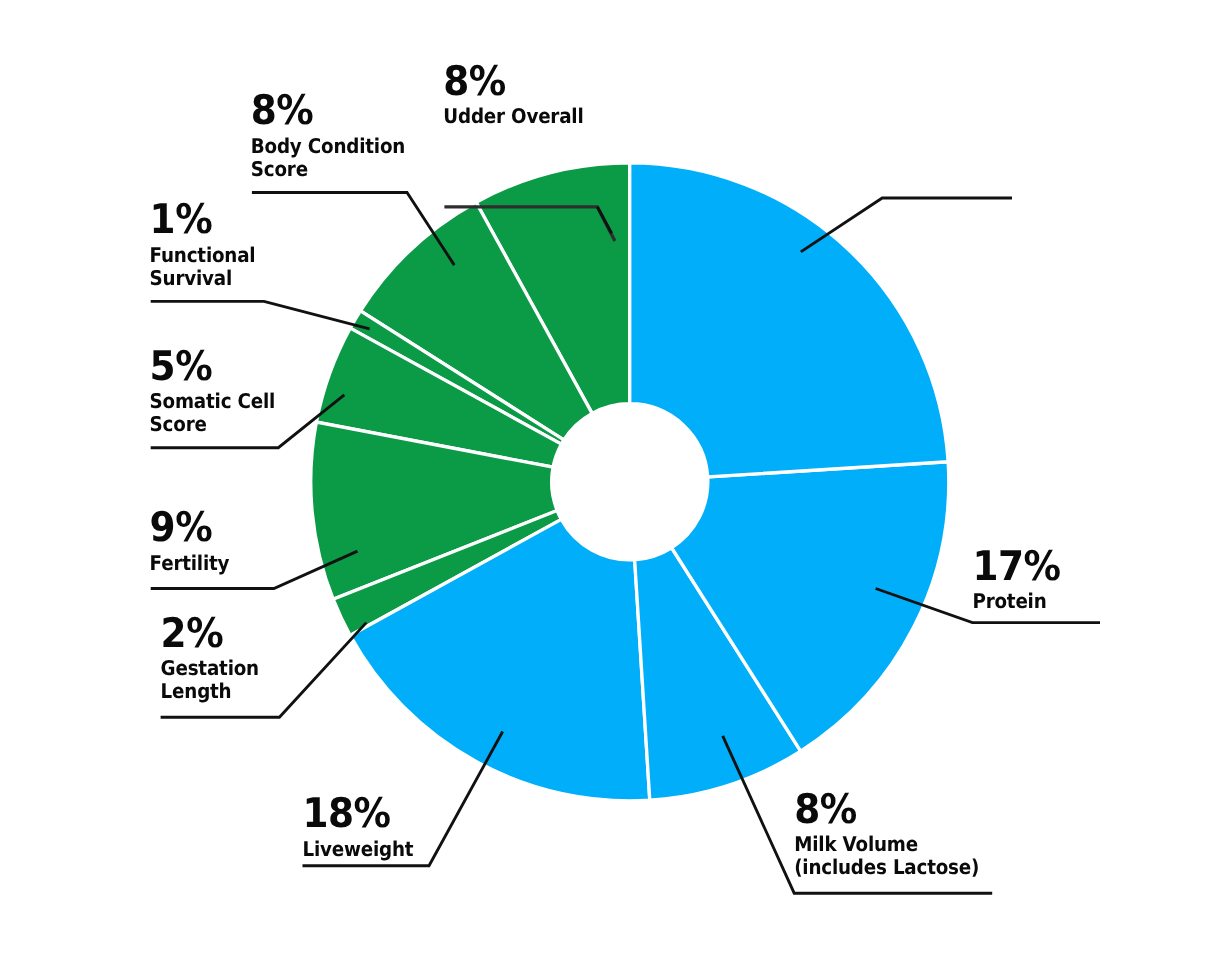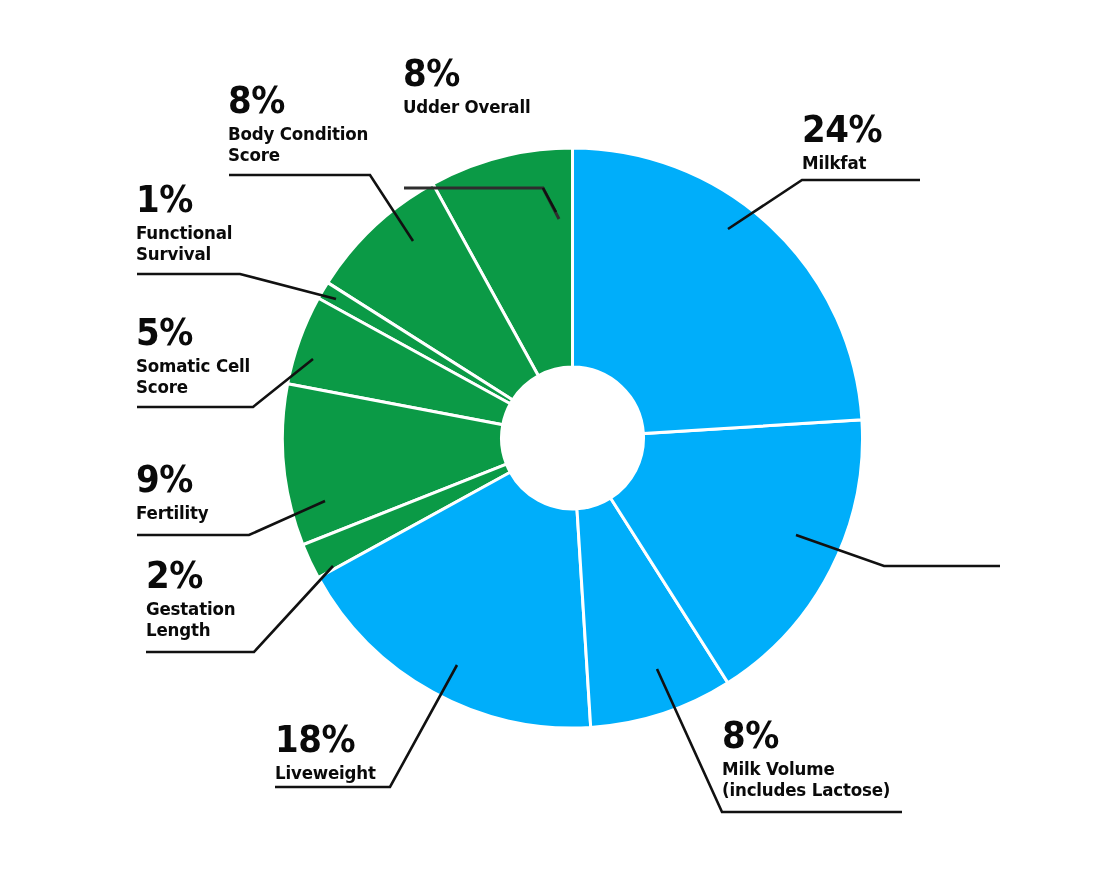--- a/index.html
+++ b/index.html
@@ -139,19 +139,19 @@
     <div class="pct">18%</div>
     <div class="name">Liveweight</div>
   </div>
 
   <div class="callout" style="left:722px;top:716px;">
     <div class="pct">8%</div>
     <div class="name">Milk Volume
 (includes Lactose)</div>
   </div>
 
+  <div class="callout" style="left:884px;top:495px;">
+    <div class="pct">17%</div>
+    <div class="name">Protein</div>
+  </div>
 
-  <div class="callout" style="left:802px;top:110px;">
-    <div class="pct">24%</div>
-    <div class="name">Milkfat</div>
-  </div>
 
 </div>
 
 </body></html>

